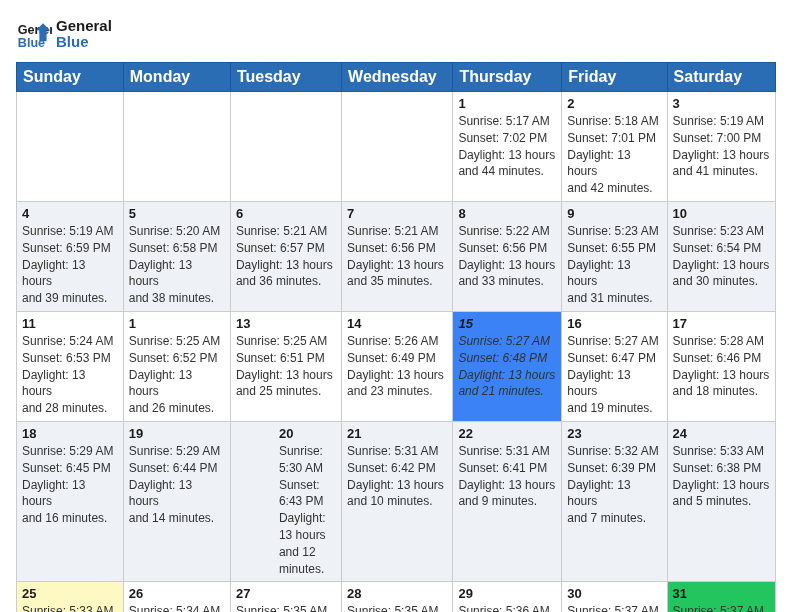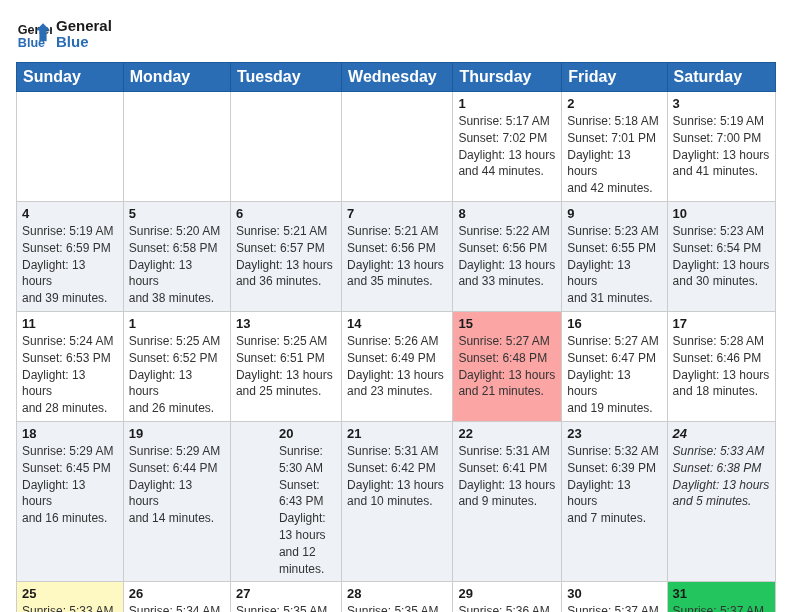--- a/index.html
+++ b/index.html
@@ -209,21 +209,21 @@
 Daylight: 13 hours
 and 25 minutes.</div>
         </td>
         <td style="background: rgb(255, 255, 255);">
           <span class="day-num">14</span>
           <div class="day-info" style="white-space: pre-line;">Sunrise: 5:26 AM
 Sunset: 6:49 PM
 Daylight: 13 hours
 and 23 minutes.</div>
         </td>
-        <td style="background: #fca5a5;">
+        <td style="background: #3b82f6; font-style: italic;">
           <span class="day-num">15</span>
           <div class="day-info" style="white-space: pre-line;">Sunrise: 5:27 AM
 Sunset: 6:48 PM
 Daylight: 13 hours
 and 21 minutes.</div>
         </td>
         <td style="background: rgb(255, 255, 255);">
           <span class="day-num">16</span>
           <div class="day-info" style="white-space: pre-line;">Sunrise: 5:27 AM
 Sunset: 6:47 PM
@@ -274,21 +274,21 @@
 Daylight: 13 hours
 and 9 minutes.</div>
         </td>
         <td style="background: rgb(238, 242, 247);">
           <span class="day-num">23</span>
           <div class="day-info" style="white-space: pre-line;">Sunrise: 5:32 AM
 Sunset: 6:39 PM
 Daylight: 13 hours
 and 7 minutes.</div>
         </td>
-        <td style="background: rgb(238, 242, 247); font-style: italic;">
+        <td style="background: rgb(238, 242, 247);">
           <span class="day-num">24</span>
           <div class="day-info" style="white-space: pre-line;">Sunrise: 5:33 AM
 Sunset: 6:38 PM
 Daylight: 13 hours
 and 5 minutes.</div>
         </td>
       </tr>
       <tr>
         <td style="background: #fef9c3;">
           <span class="day-num">25</span>

